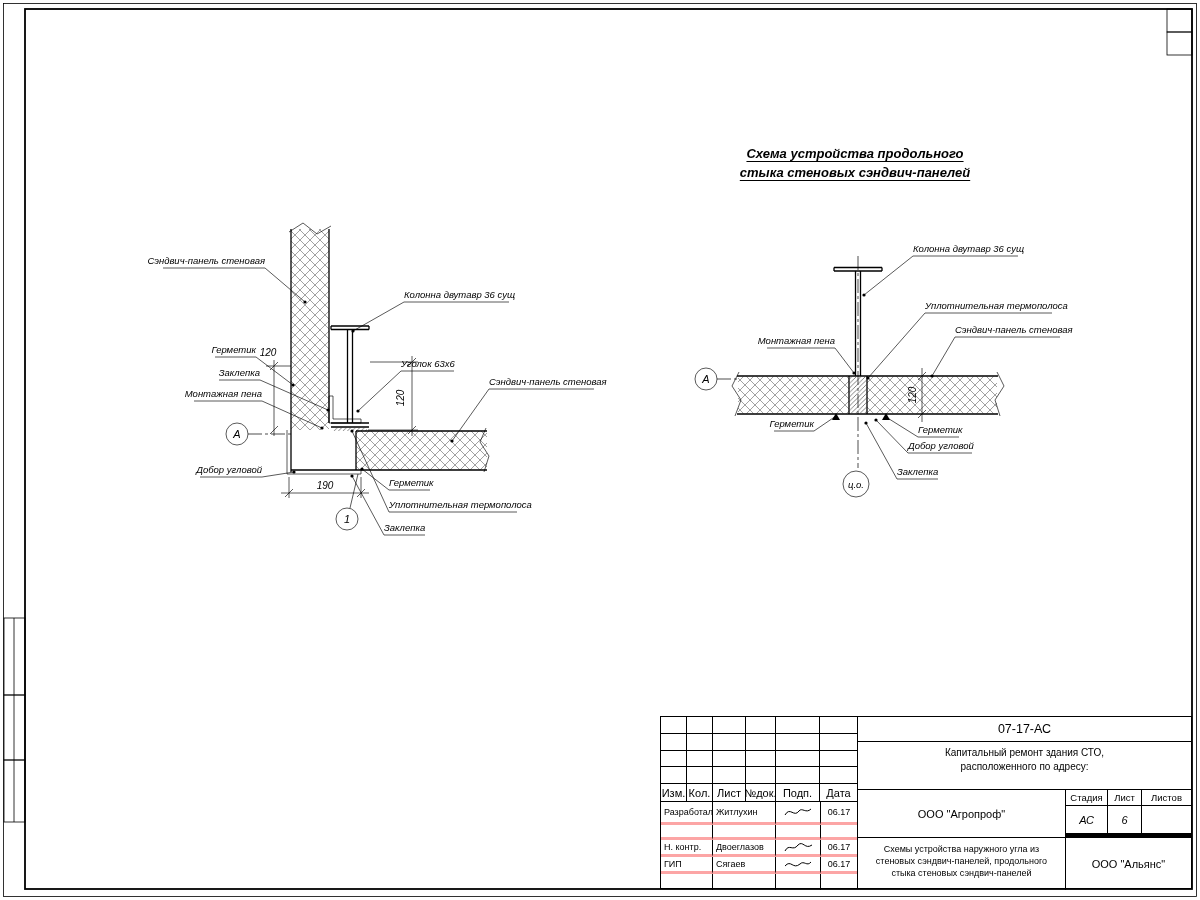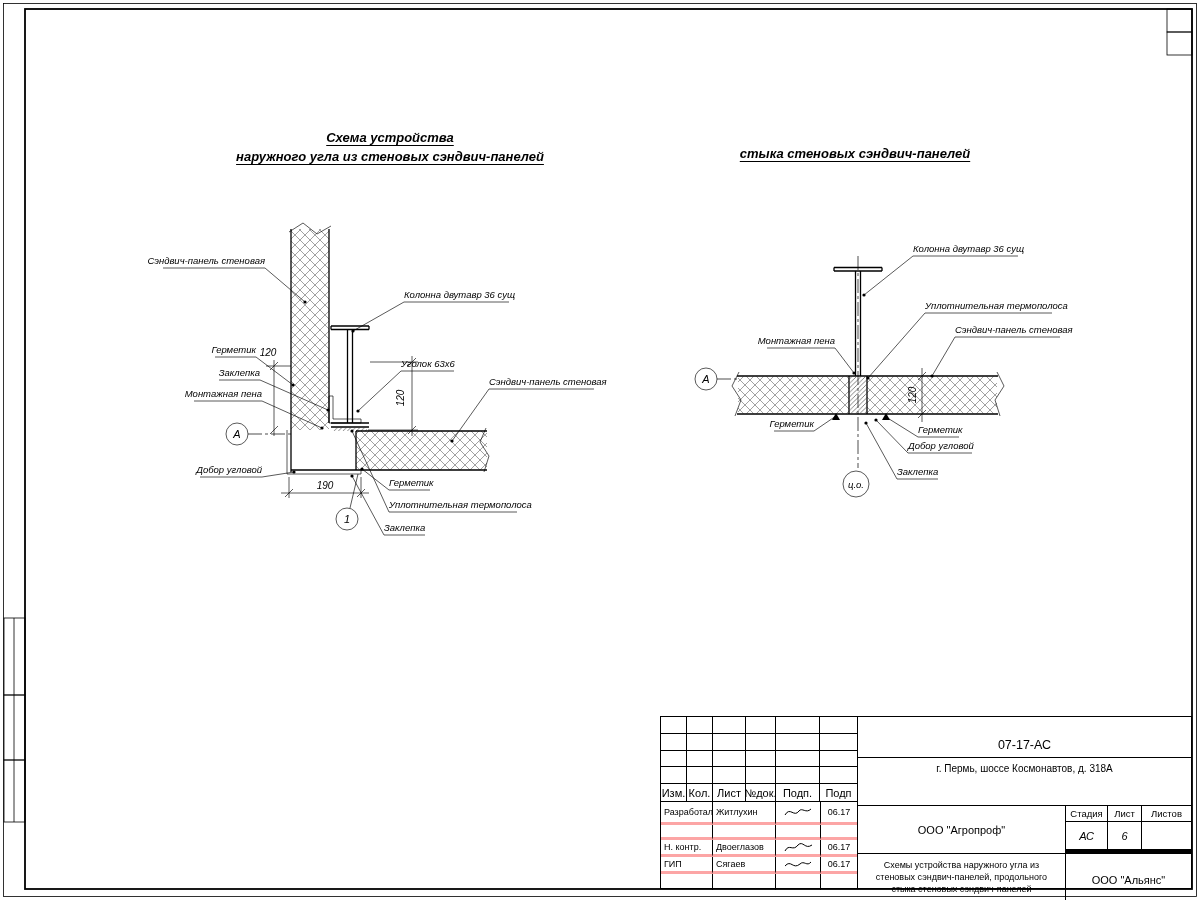--- a/index.html
+++ b/index.html
@@ -41,21 +41,21 @@
   .hdr > div:nth-child(6) { border-right:none; }
   .staff { display:grid; grid-template-columns:52px 63px 45px 1fr;
            grid-template-rows:23px 15px 17px 17px 1fr; height:88px; }
   .staff > div { border-right:1px solid #000; border-bottom:3px solid #fca5a5;
                  display:flex; align-items:center; padding-left:3px; overflow:hidden; }
   .staff > div:nth-child(4n) { border-right:none; justify-content:center; padding-left:0; }
   .staff > div.sig { justify-content:center; padding-left:0; }
   .staff > div:nth-child(n+17) { border-bottom:none; }
   .tb-right { position:absolute; left:197px; top:0; right:0; height:100%; }
   .code-cell { height:25px; border-bottom:1px solid #000;
-               display:flex; align-items:center; justify-content:center; font-size:12.5px;margin-top:16px; }
+               display:flex; align-items:center; justify-content:center; font-size:12.5px; }
   .proj-cell { height:48px; border-bottom:1px solid #000; text-align:center;
                font-size:10px; line-height:13.5px; padding-top:4px; }
   .tb-bottom { display:flex; height:100px; }
   .mid-col { width:208px; border-right:1px solid #000; display:flex; flex-direction:column; }
   .org-cell { height:48px; border-bottom:1px solid #000;
               display:flex; align-items:center; justify-content:center; font-size:11px; }
   .doc-cell { flex:1; text-align:center; font-size:9px; line-height:12px; padding-top:5px; }
   .right-col { flex:1; display:flex; flex-direction:column; }
   .stage { height:48px; border-bottom:5px solid #000000; display:grid;
            grid-template-columns:42px 34px 1fr; grid-template-rows:16px 1fr; }
@@ -308,25 +308,22 @@
       <text class="lbl" x="908" y="449">Добор угловой</text>
     </g>
     <g>
       <path class="t" d="M938,479 H897 L866,423"></path>
       <circle class="dot" cx="866" cy="423" r="1.6"></circle>
       <text class="lbl" x="897" y="475">Заклепка</text>
     </g>
   </g>
 </svg>
 
-<div class="dtitle" style="left:180px; top:128px; width:420px;">
-  <div><span>Схема устройства</span></div>
-  <div><span>наружного угла из стеновых сэндвич-панелей</span></div>
-</div>
 <div class="dtitle" style="left:680px; top:144px; width:350px;">
+  <div><span>Схема устройства продольного</span></div>
   <div><span>стыка стеновых сэндвич-панелей</span></div>
 </div>
 
 <div class="tb">
   <div class="tb-left">
     <div class="rev">
       <div></div>
           <div></div>
           <div></div>
           <div></div>
@@ -350,21 +347,21 @@
           <div></div>
           <div></div>
           <div></div>
     </div>
     <div class="hdr">
       <div>Изм.</div>
       <div>Кол.</div>
       <div>Лист</div>
       <div>№док.</div>
       <div>Подп.</div>
-      <div>Подп</div>
+      <div>Дата</div>
     </div>
     <div class="staff">
       <div>Разработал</div>
       <div>Житлухин</div>
       <div class="sig">
         <svg width="30" height="14" viewBox="0 0 30 14">
           <path d="M2,10 C7,1 11,13 16,6 C19,2 23,9 28,4" stroke="#000" fill="none" stroke-width="1"></path>
         </svg>
       </div>
       <div>06.17</div>
@@ -395,21 +392,22 @@
       <div></div>
           <div></div>
           <div class="sig"></div>
           <div></div>
     </div>
   </div>
 
   <div class="tb-right">
     <div class="code-cell">07-17-АС</div>
     <div class="proj-cell">
-      <div>г. Пермь, шоссе Космонавтов, д. 318А</div>
+      <div>Капитальный ремонт здания СТО,</div>
+      <div>расположенного по адресу:</div>
     </div>
     <div class="tb-bottom">
       <div class="mid-col">
         <div class="org-cell">ООО "Агропроф"</div>
         <div class="doc-cell">
           <div>Схемы устройства наружного угла из</div>
           <div>стеновых сэндвич-панелей, продольного</div>
           <div>стыка стеновых сэндвич-панелей</div>
         </div>
       </div>

